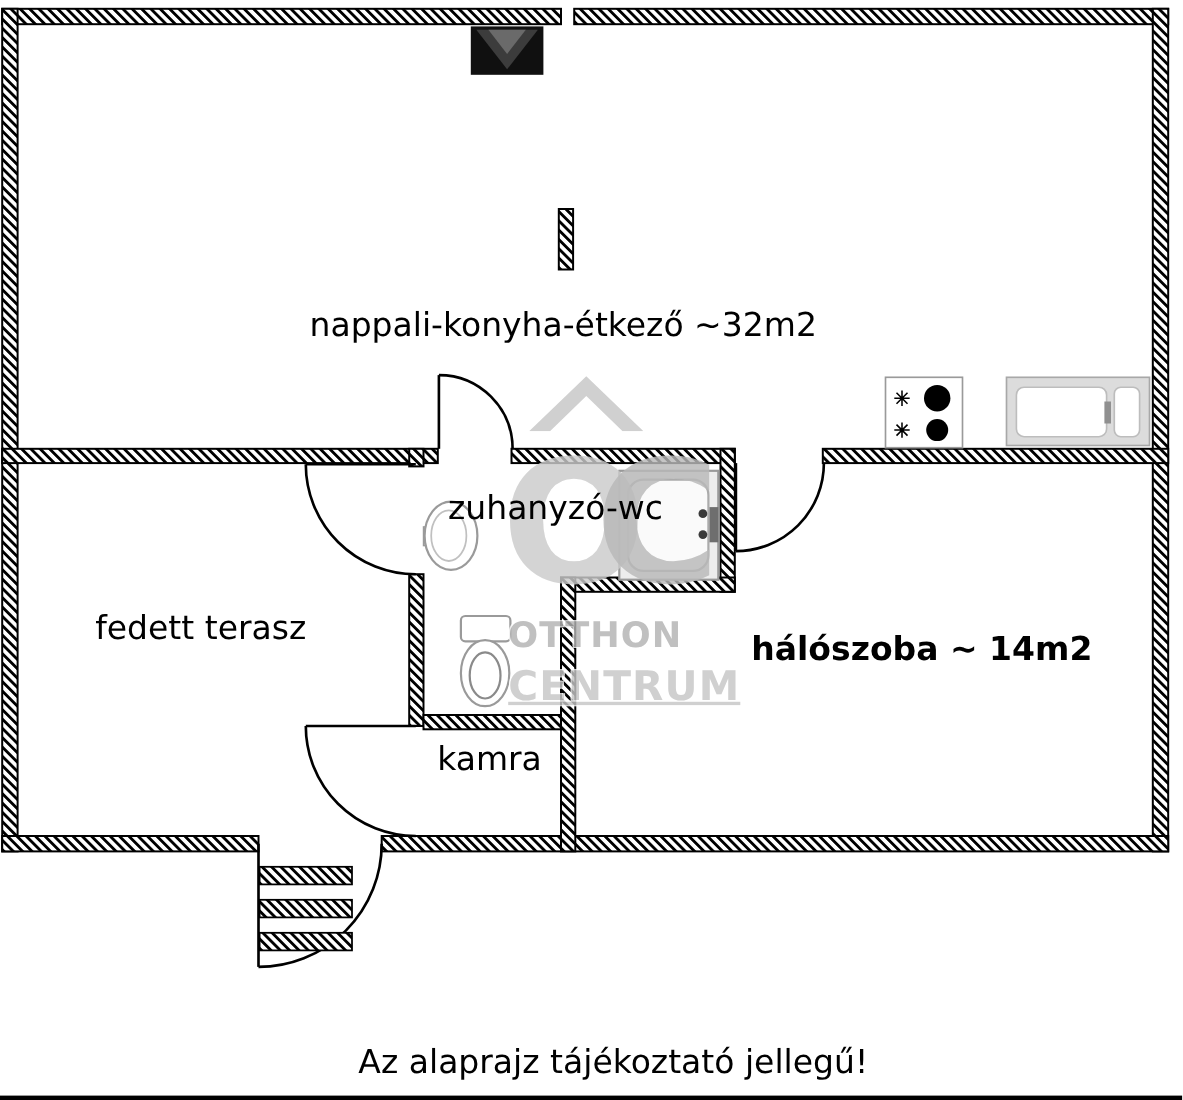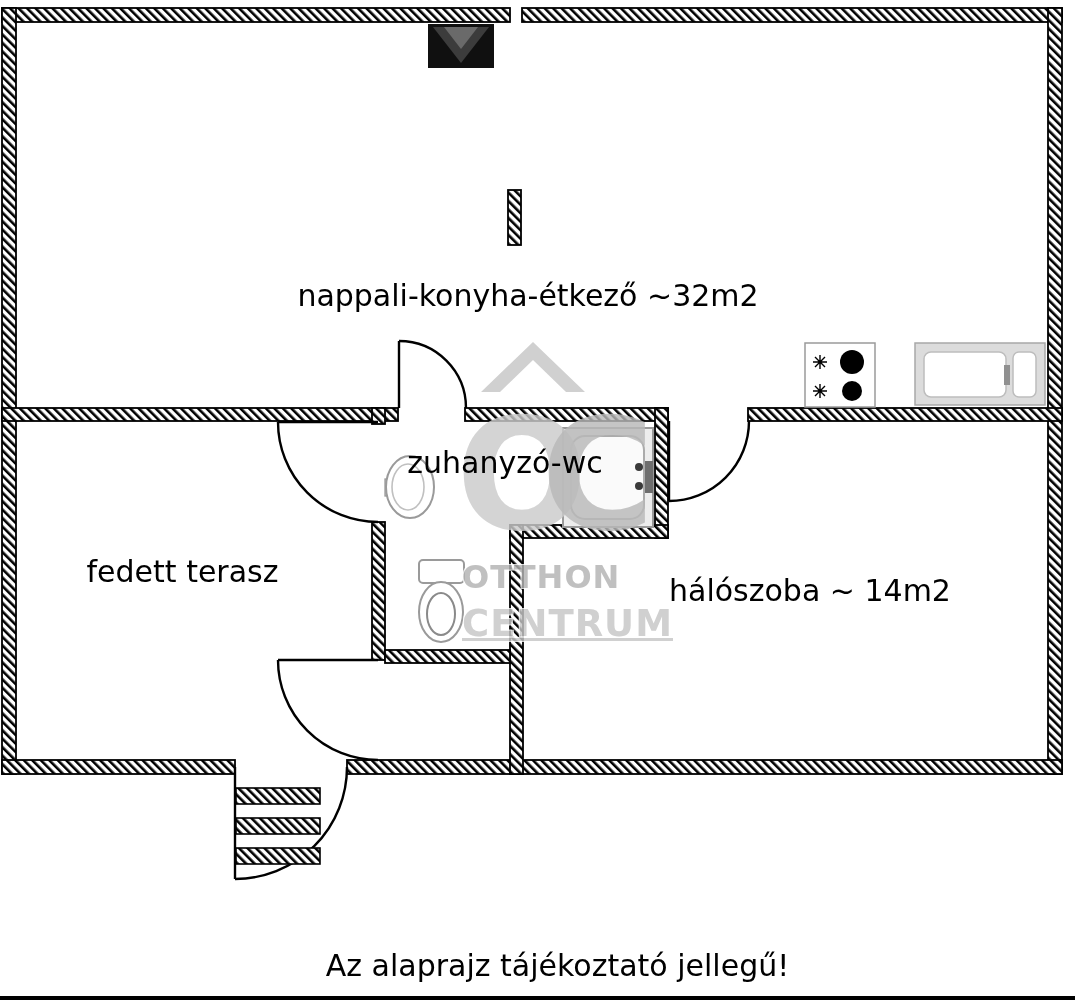--- a/index.html
+++ b/index.html
@@ -129,25 +129,26 @@
   <div>
     <svg class="wm-el wm-roof" width="110" height="52" viewBox="0 0 110 52">
       <polygon points="3,52 55,2 107,52 88,52 55,20 22,52" fill="#c6c6c6"></polygon>
     </svg>
     <span class="wm-el wm-o">O</span>
     <span class="wm-el wm-c">C</span>
     <span class="wm-el wm-line1">OTTHON</span>
     <span class="wm-el wm-line2">CENTRUM</span>
   </div>
 
-  <div class="label" style="left:248px; top:278px; width:560px;">nappali-konyha-étkező ~32m2</div>
+  <div class="label" style="left:232px; top:278px; width:560px;">nappali-konyha-étkező ~32m2</div>
 
   <div class="label" style="left:380px; top:445px; width:250px;">zuhanyzó-wc</div>
 
   <div class="label" style="left:55px; top:554px; width:255px;">fedett terasz</div>
 
-  <div class="label" style="left:660px; top:573px; width:300px;">hálószoba ~ 14m2</div>
+  <div class="label" style="left:683px; top:573px; width:300px;font-weight:bold;">hálószoba ~ 14m2</div>
 
+  <div class="label" style="left:380px; top:673px; width:130px;">kamra</div>
 
   <div class="label" style="left:0px; top:948px; width:1075px;margin-left:20px;">Az alaprajz tájékoztató jellegű!</div>
 
   <div id="bottom-border"></div>
 </div>
 
 </body></html>

